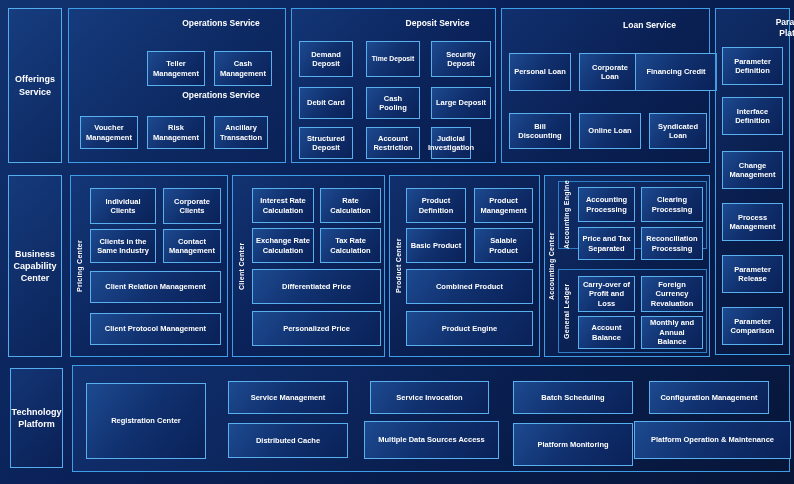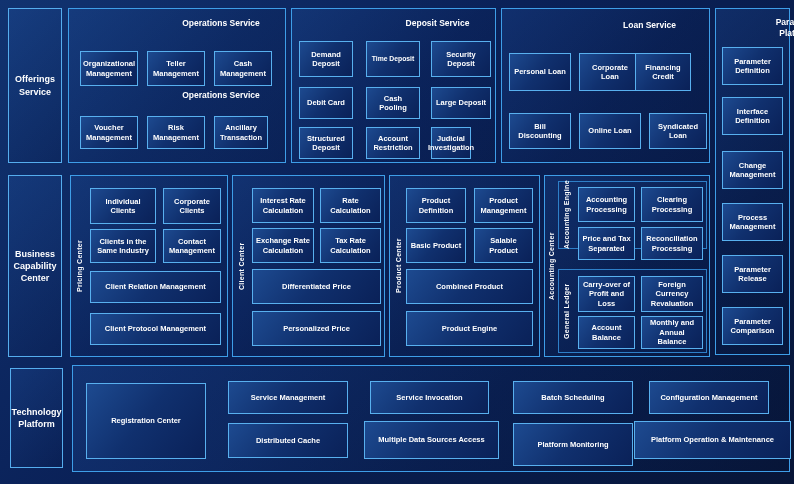--- a/index.html
+++ b/index.html
@@ -41,21 +41,20 @@
 </style>
 </head>
 <body>
 
 <div class="canvas">
 
   <div class="sidelabel" style="left:8px;top:8px;width:54px;height:155px">Offerings Service</div>
 
   <div class="panel" style="left:68px;top:8px;width:218px;height:155px">
     <div class="ptitle" style="top:9px">Operations Service</div>
-    <div class="box" style="left:11px;top:42px;width:58px;height:35px">Organizational Management</div>
     <div class="box" style="left:78px;top:42px;width:58px;height:35px">Teller Management</div>
     <div class="box" style="left:145px;top:42px;width:58px;height:35px">Cash Management</div>
     <div class="ptitle" style="top:81px">Operations Service</div>
     <div class="box" style="left:11px;top:107px;width:58px;height:33px">Voucher Management</div>
     <div class="box" style="left:78px;top:107px;width:58px;height:33px">Risk Management</div>
     <div class="box" style="left:145px;top:107px;width:54px;height:33px">Ancillary Transaction</div>
   </div>
 
   <div class="panel" style="left:291px;top:8px;width:205px;height:155px">
     <div class="ptitle" style="top:9px">Deposit Service</div>
@@ -67,21 +66,21 @@
     <div class="box" style="left:139px;top:78px;width:60px;height:32px">Large Deposit</div>
     <div class="box" style="left:7px;top:118px;width:54px;height:32px">Structured Deposit</div>
     <div class="box" style="left:74px;top:118px;width:54px;height:32px">Account Restriction</div>
     <div class="box" style="left:139px;top:118px;width:40px;height:32px">Judicial Investigation</div>
   </div>
 
   <div class="panel" style="left:501px;top:8px;width:209px;height:155px">
     <div class="ptitle" style="top:11px">Loan Service</div>
     <div class="box" style="left:7px;top:44px;width:62px;height:38px">Personal Loan</div>
     <div class="box" style="left:77px;top:44px;width:62px;height:38px">Corporate Loan</div>
-    <div class="box" style="left:133px;top:44px;width:56px;height:38px">Financing Credit</div>
+    <div class="box" style="left:133px;top:44px;width:82px;height:38px">Financing Credit</div>
     <div class="box" style="left:7px;top:104px;width:62px;height:36px">Bill Discounting</div>
     <div class="box" style="left:77px;top:104px;width:62px;height:36px">Online Loan</div>
     <div class="box" style="left:147px;top:104px;width:58px;height:36px">Syndicated Loan</div>
   </div>
 
   <div class="panel" style="left:715px;top:8px;width:75px;height:347px">
     <div class="ptitle" style="top:8px">Parameter Platform</div>
     <div class="box" style="left:6px;top:38px;width:61px;height:38px">Parameter Definition</div>
     <div class="box" style="left:6px;top:88px;width:61px;height:38px">Interface Definition</div>
     <div class="box" style="left:6px;top:142px;width:61px;height:38px">Change Management</div>

